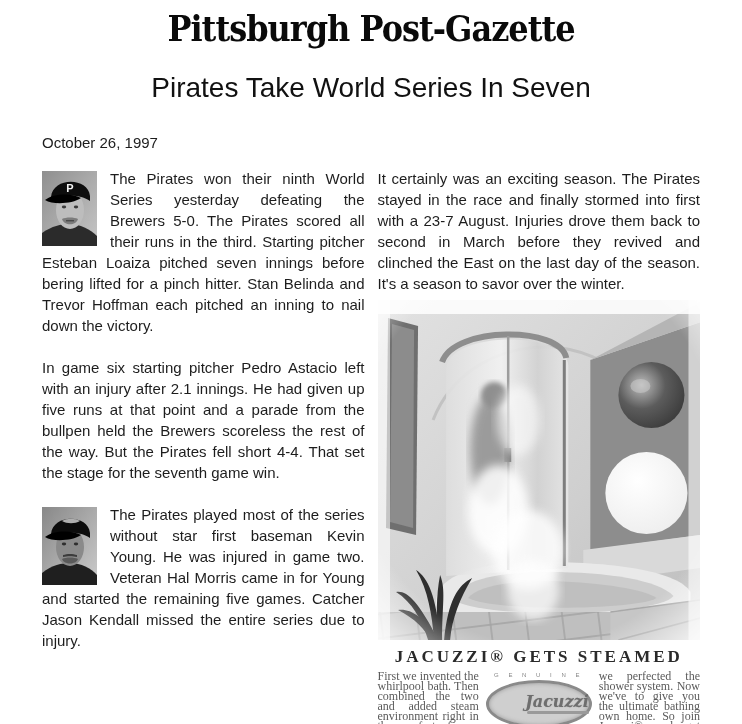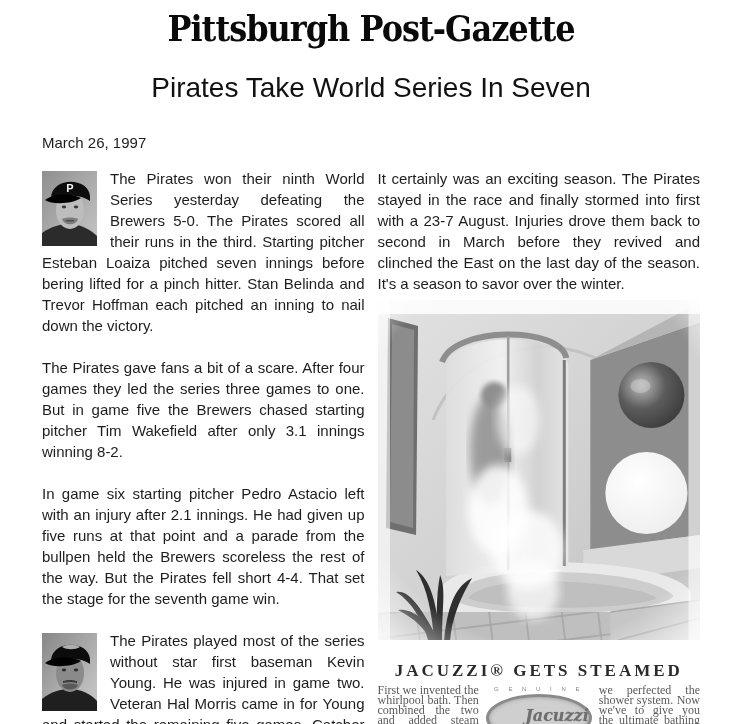--- a/index.html
+++ b/index.html
@@ -56,21 +56,21 @@
     background:#ffffff;
   }
   .ad-photo{display:block;width:100%;height:340px;}
   .ad-headline{
     font-family:"Liberation Serif", serif;
     font-weight:bold;
     font-size:17px;
     letter-spacing:3px;
     text-align:center;
     color:#2a2a2a;
-    padding:21px 0 4px 0;
+    padding:7px 0 4px 0;
     white-space:nowrap;
   }
   .ad-body{
     display:flex;
     align-items:flex-start;
     gap:6px;
     position:relative;
   }
   .ad-smalltext{
     flex:1 1 0;
@@ -132,21 +132,21 @@
 </head>
 <body>
 
 <div class="page">
 
   <div class="masthead">Pittsburgh Post-Gazette</div>
 
   <h1 class="headline">Pirates Take World Series In Seven</h1>
 
   <div class="content">
-    <div class="date">March 26, 1997</div>
+    <div class="date">October 26, 1997</div>
 
     <div class="columns">
 
       <div class="col">
 
         <div class="para">
           <span class="photo-float">
             <svg width="55" height="75" viewBox="0 0 55 75">
               <defs>
                 <linearGradient id="p1bg" x1="0" y1="0" x2="1" y2="1">
@@ -162,23 +162,20 @@
               <text x="28" y="21" font-size="11" font-family="Liberation Sans, sans-serif" font-weight="bold" fill="#f2f2f2" text-anchor="middle">P</text>
               <ellipse cx="22" cy="36" rx="2.2" ry="1.4" fill="#3a3a3a"></ellipse>
               <ellipse cx="34" cy="36" rx="2.2" ry="1.4" fill="#3a3a3a"></ellipse>
               <path d="M20,48 C24,46 32,46 36,48 C34,55 22,55 20,48 Z" fill="#7c7c7c"></path>
               <rect x="24" y="49" width="8" height="1.4" fill="#4a4a4a"></rect>
             </svg>
           </span>
           <span>The Pirates won their ninth World Series yesterday defeating the Brewers 5-0. The Pirates scored all their runs in the third. Starting pitcher Esteban Loaiza pitched seven innings before bering lifted for a pinch hitter. Stan Belinda and Trevor Hoffman each pitched an inning to nail down the victory.</span>
         </div>
 
-        <div class="para">
-          <span>The Pirates gave fans a bit of a scare. After four games they led the series three games to one. But in game five the Brewers chased starting pitcher Tim Wakefield after only 3.1 innings winning 8-2.</span>
-        </div>
 
         <div class="para">
           <span>In game six starting pitcher Pedro Astacio left with an injury after 2.1 innings. He had given up five runs at that point and a parade from the bullpen held the Brewers scoreless the rest of the way. But the Pirates fell short 4-4. That set the stage for the seventh game win.</span>
         </div>
 
         <div class="para">
           <span class="photo-float">
             <svg width="55" height="78" viewBox="0 0 55 78">
               <defs>
                 <linearGradient id="p2bg" x1="0" y1="0" x2="1" y2="1">

